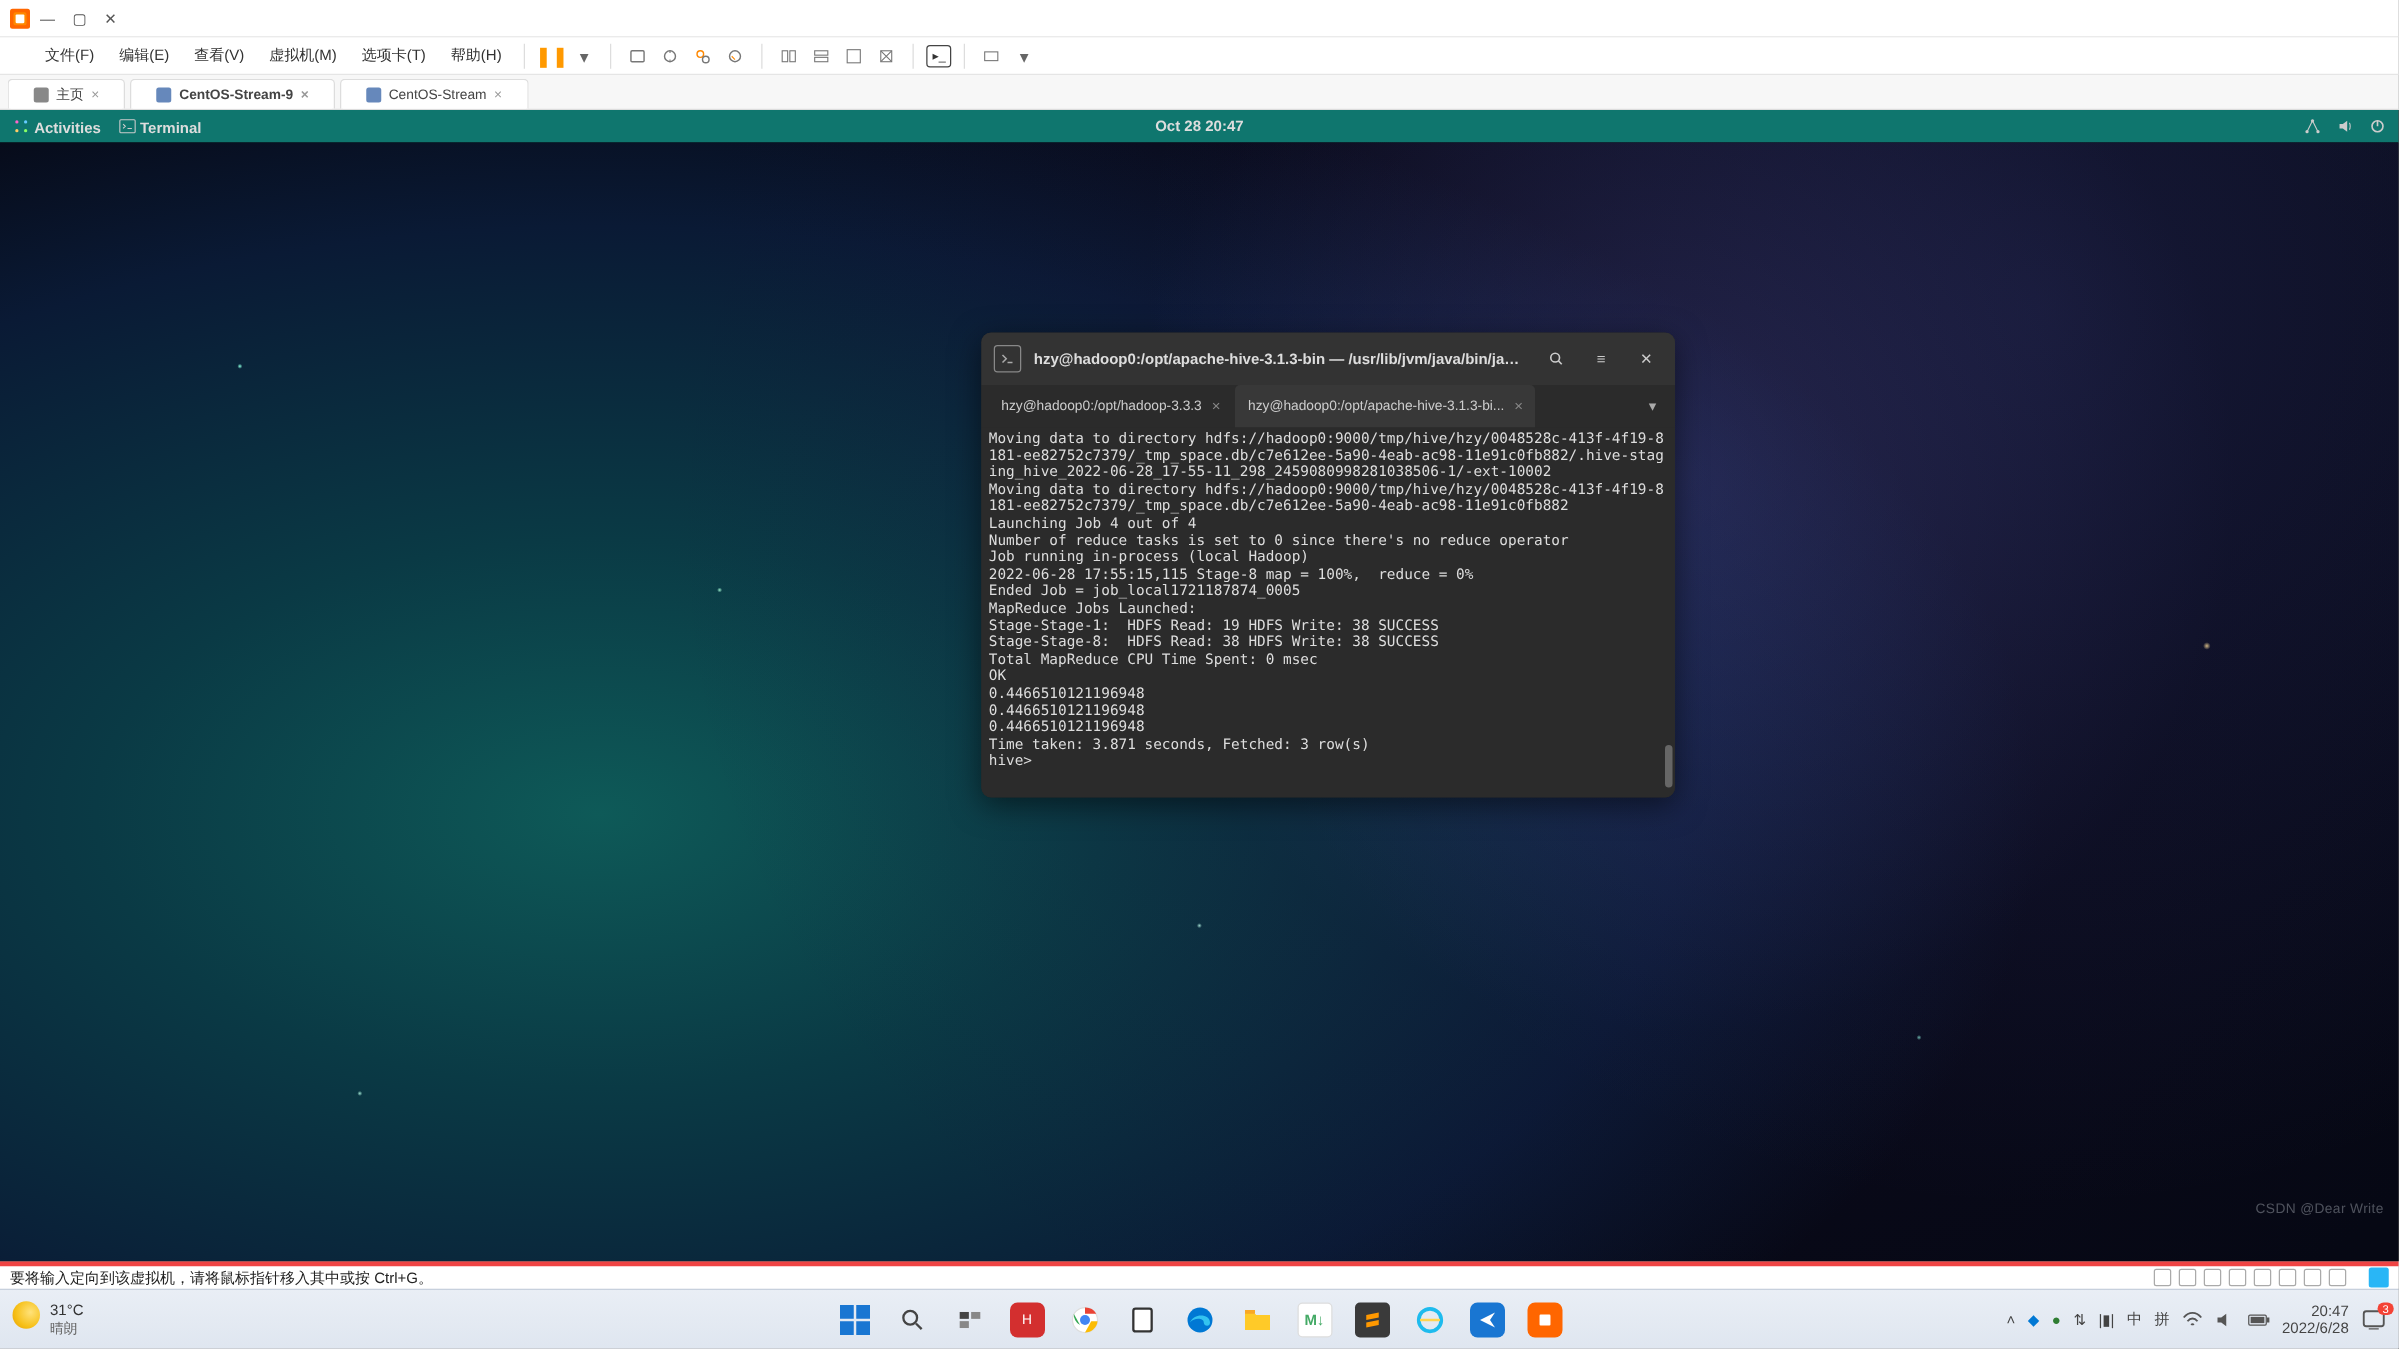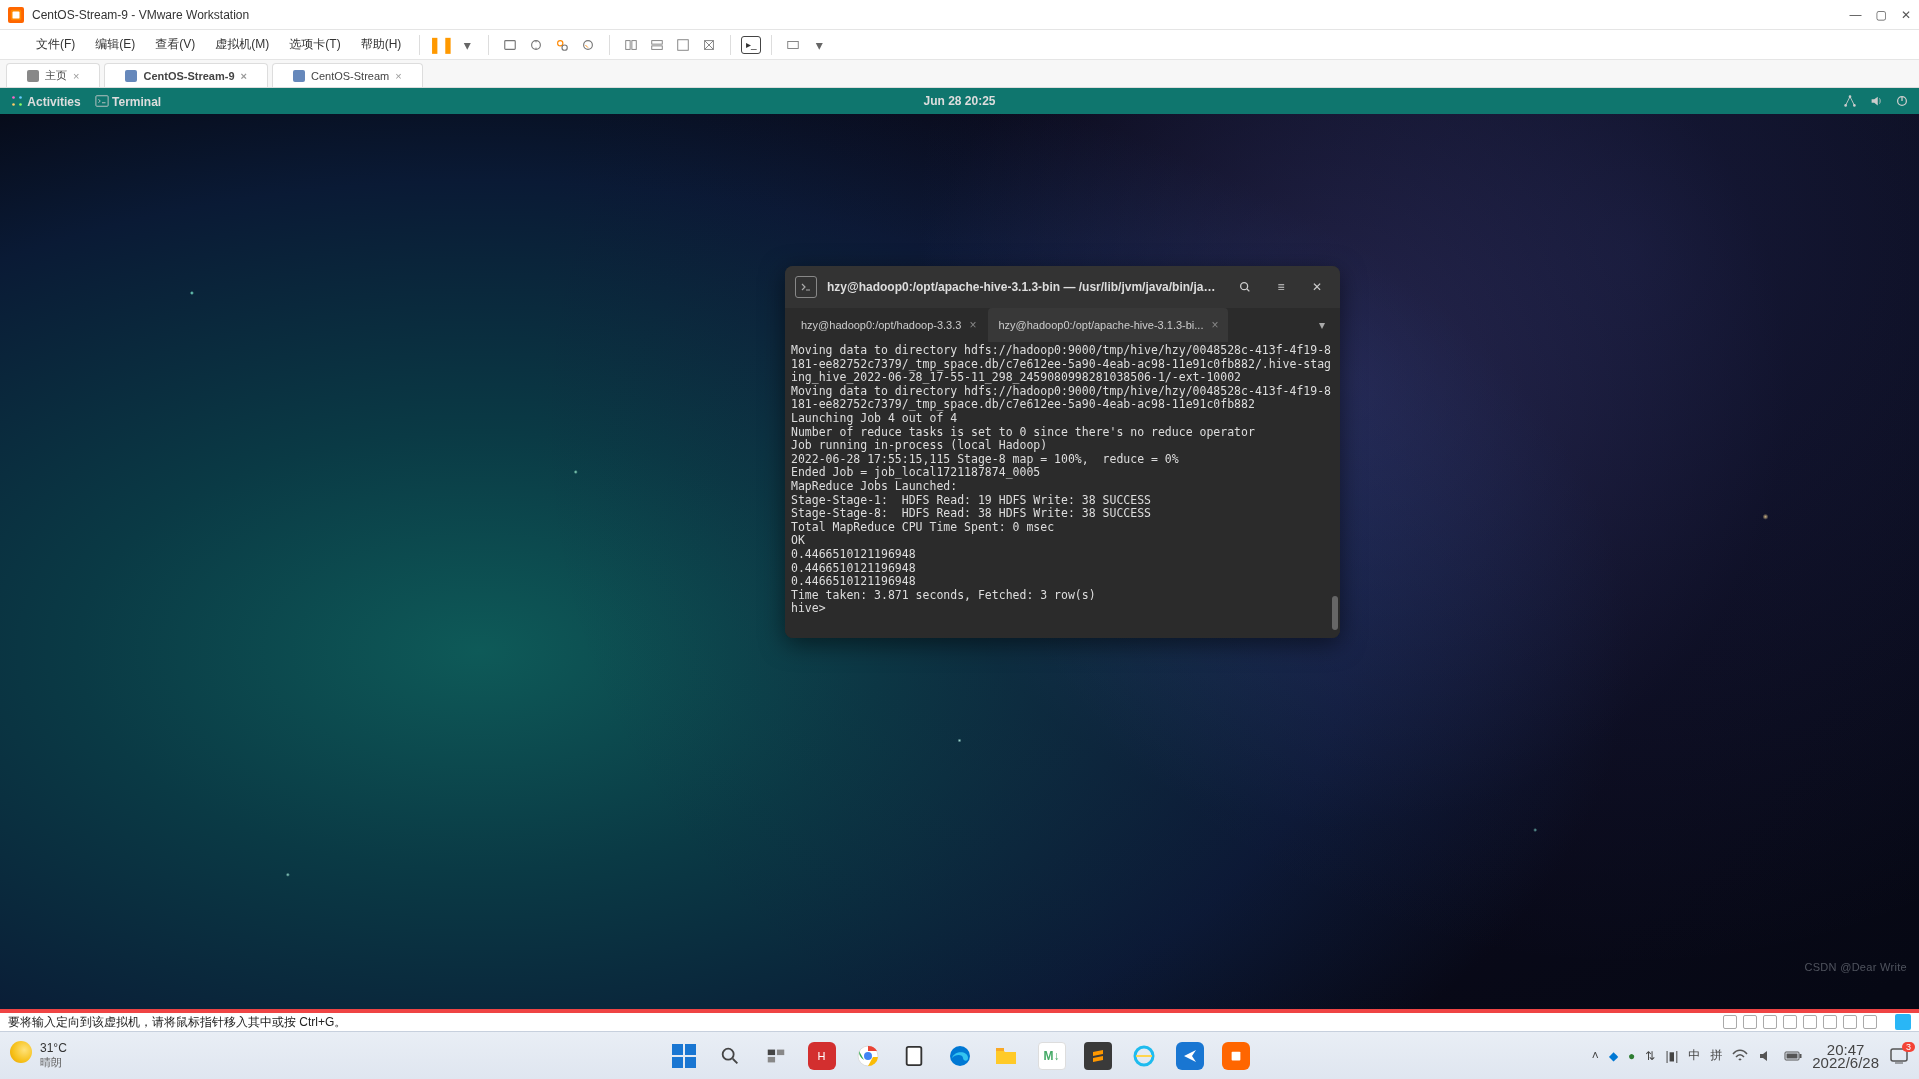--- a/index.html
+++ b/index.html
@@ -55,38 +55,37 @@
 .termbody .scrollnub{position:absolute;right:2px;bottom:8px;width:6px;height:34px;background:#666;border-radius:3px}
 .statusbar{height:22px;background:#fff;display:flex;align-items:center;padding:0 8px;font-size:12px;color:#222;border-top:4px solid #ef4444}
 .statusbar .right{margin-left:auto;display:flex;gap:6px;align-items:center;color:#888}
 .statusbar .sicon{width:14px;height:14px;border:1px solid #aaa;border-radius:2px}
 .taskbar{height:48px;background:linear-gradient(#e9eef5,#dfe6f0);display:flex;align-items:center;padding:0 10px;border-top:1px solid #c7d0dd}
 .taskbar .weather{display:flex;align-items:flex-start;gap:8px;color:#333}
 .taskbar .wicon{width:22px;height:22px;border-radius:50%;background:radial-gradient(circle at 65% 40%,#ffe27a,#f6c018 60%,#e59b00)}
 .taskbar .center{position:absolute;left:50%;transform:translateX(-50%);display:flex;gap:18px;align-items:center}
 .taskbar .appicon{width:28px;height:28px;border-radius:4px;display:flex;align-items:center;justify-content:center;font-size:18px;cursor:pointer}
 .taskbar .tray{margin-left:auto;display:flex;align-items:center;gap:10px;color:#444}
-.taskbar .clock{text-align:center;font-size:15px;line-height:13px}
+.taskbar .clock{text-align:right;font-size:12px;line-height:13px}
 .winlogo{width:24px;height:24px;display:grid;grid-template:1fr 1fr/1fr 1fr;gap:2px}
 .winlogo span{background:#1976d2}
 .gico{width:14px;height:14px}
 svg{display:block}
 .watermark{position:absolute;right:12px;bottom:36px;font-size:11px;color:#8a8f98;opacity:.55;letter-spacing:.3px;pointer-events:none}
 </style>
 </head>
 <body>
 
 <div class="titlebar">
   <div class="logo">
     <svg class="gico" viewBox="0 0 16 16">
         <rect x="2" y="2" width="12" height="12" rx="2" fill="#f80"></rect>
         <rect x="4" y="4" width="8" height="8" rx="1" fill="#fff"></rect>
       </svg>
   </div>
-  <div class="title">CentOS-Stream-9 - VMware Workstation</div>
   <div class="winbtns">
     <span>—</span>
     <span>▢</span>
     <span>✕</span>
   </div>
 </div>
 
 <div class="menubar">
   <div class="mitem">文件(F)</div>
   <div class="mitem">编辑(E)</div>
@@ -189,21 +188,21 @@
         <span style="font-weight:600">Activities</span>
       </span>
       <span>
         <svg class="ticon" viewBox="0 0 16 16" style="display:inline;vertical-align:-2px">
             <rect x="1" y="2" width="14" height="12" rx="1" fill="none" stroke="#ccc"></rect>
             <path d="M4 6l2 2-2 2M8 10h4" stroke="#ccc" fill="none"></path>
           </svg>
         <span style="font-weight:600">Terminal</span>
       </span>
     </div>
-    <div class="center">Jun 28  20:25</div>
+    <div class="center">Oct 28  20:47</div>
     <div class="right">
       <span>
           <svg class="ticon" viewBox="0 0 16 16">
             <circle cx="3" cy="13" r="1.5" fill="#ccc"></circle>
             <circle cx="13" cy="13" r="1.5" fill="#ccc"></circle>
             <circle cx="8" cy="3" r="1.5" fill="#ccc"></circle>
             <path d="M3 13L8 3l5 10" stroke="#ccc" fill="none"></path>
           </svg>
         </span>
       <span>

